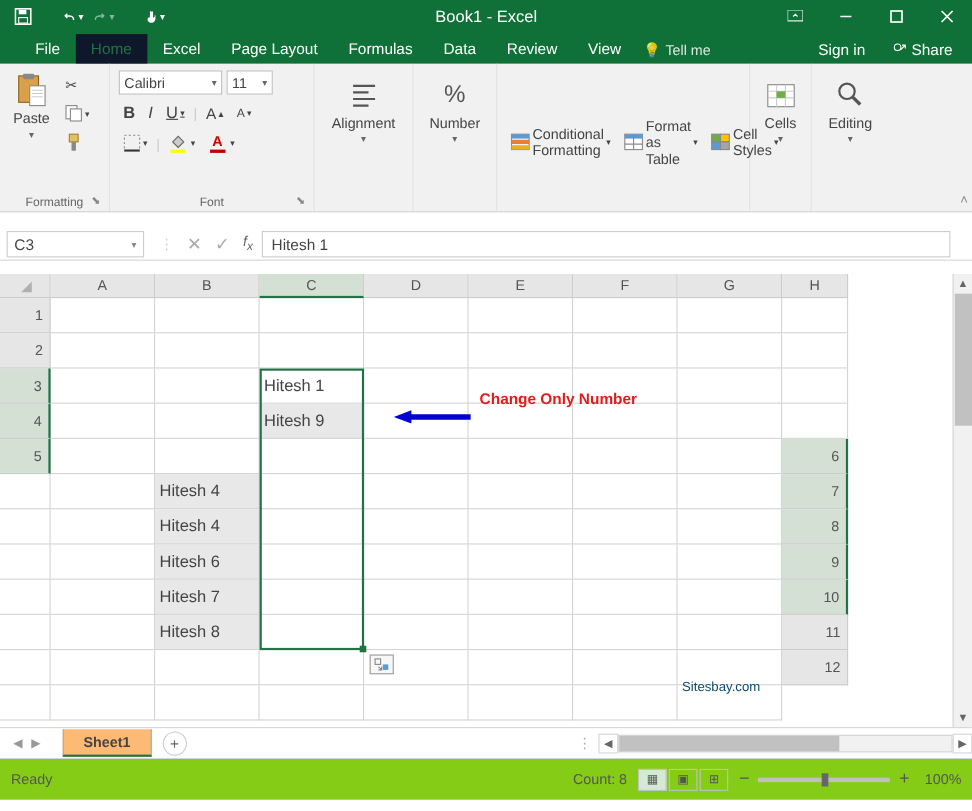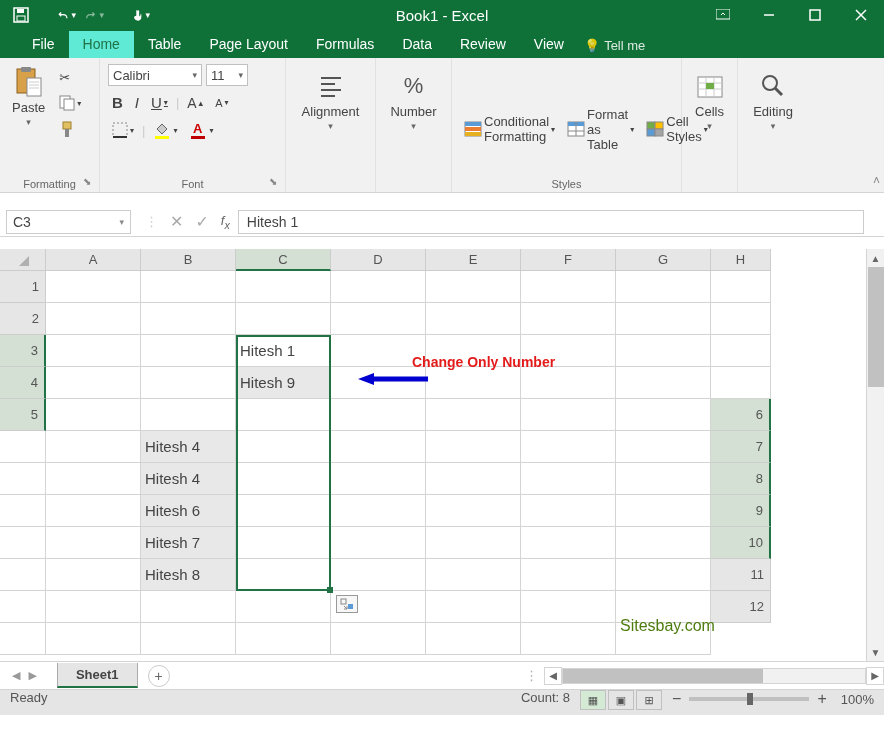--- a/index.html
+++ b/index.html
@@ -11,21 +11,21 @@
 .qat .ico { width: 18px; height: 18px; display: flex; align-items: center; justify-content: center; cursor: pointer; }
 .qat .sep { width: 8px; }
 .title { position: absolute; left: 50%; transform: translateX(-50%); font-size: 15px; }
 .winctl { margin-left: auto; display: flex; gap: 0; }
 .winctl div { width: 46px; height: 30px; display: flex; align-items: center; justify-content: center; cursor: pointer; }
 .dd-arrow { font-size: 9px; margin-left: 2px; }
 
 
 .tabrow { height: 28px; background: #0f7038; display: flex; align-items: flex-end; color: #fff; padding-left: 18px; }
 .tab { padding: 5px 14px 6px; font-size: 14px; cursor: pointer; }
-.tab.active { background: #5eead4; color: #217346; }
+.tab.active { background: #0f172a; color: #217346; }
 .tabrow .spacer { flex: 1; }
 .tabrow .right { display: flex; align-items: center; padding-right: 8px; gap: 4px; font-size: 14px; }
 .tellme { display: flex; align-items: center; gap: 4px; opacity: 0.85; }
 
 
 .ribbon { height: 135px; background: #f1f1f1; border-bottom: 1px solid #d4d4d4; display: flex; position: relative; }
 .group { border-right: 1px solid #e1e1e1; padding: 6px 8px 2px; display: flex; flex-direction: column; position: relative; }
 .group-label { font-size: 11px; color: #666; text-align: center; position: absolute; bottom: 2px; left: 0; right: 0; }
 .group-content { flex: 1; }
 .dialog-launcher { position: absolute; bottom: 4px; right: 4px; width: 12px; height: 12px; font-size: 10px; color: #888; cursor: pointer; }
@@ -52,37 +52,37 @@
 .colhdr.sel { background: #d3e0d3; border-bottom: 2px solid #217346; }
 .rowhdr { height: 32px; justify-content: flex-end; padding-right: 6px; }
 .rowhdr.sel { background: #d3e0d3; border-right: 2px solid #217346; }
 .corner { height: 22px; }
 .cell { height: 32px; border-right: 1px solid #d4d4d4; border-bottom: 1px solid #d4d4d4; font-size: 15px; padding: 0 4px; display: flex; align-items: center; cursor: cell; position: relative; }
 .cell.sel { background: #e8e8e8; }
 .cell.active { background: #fff; }
 .sel-border { border: 2px solid #217346; position: absolute; pointer-events: none; }
 .annotation { position: absolute; color: #e31b1b; font-weight: bold; font-size: 14px; line-height: 1.3; }
 .arrow-ann { position: absolute; }
-.watermark { position: absolute; color: #4d7c0f; font-size: 16px; text-align: right; }
+.watermark { position: absolute; color: #0c4a6e; font-size: 12px; text-align: right; }
 .vscroll { position: absolute; right: 0; top: 0; width: 18px; height: 100%; background: #f1f1f1; border-left: 1px solid #d4d4d4; }
 .vscroll .thumb { position: absolute; top: 18px; width: 16px; left: 1px; height: 120px; background: #c1c1c1; }
 .vscroll .arr { height: 18px; display: flex; align-items: center; justify-content: center; font-size: 10px; color: #666; cursor: pointer; }
 
 
 .sheetbar { height: 28px; background: #fff; border-top: 1px solid #d4d4d4; display: flex; align-items: center; position: relative; }
 .sheet-nav { display: flex; gap: 8px; padding: 0 12px; color: #999; font-size: 11px; }
-.sheet-tab { border: 1px solid #aaa; border-top: none; padding: 4px 18px; font-size: 13px; font-weight: bold; background: #e5e5e5; cursor: pointer; margin-left: 8px; border-bottom: 2px solid #217346; }
+.sheet-tab { border: 1px solid #aaa; border-top: none; padding: 4px 18px; font-size: 13px; font-weight: bold; background: #fdba74; cursor: pointer; margin-left: 8px; border-bottom: 2px solid #217346; }
 .add-sheet { width: 22px; height: 22px; border: 1px solid #ccc; border-radius: 50%; display: flex; align-items: center; justify-content: center; margin-left: 10px; cursor: pointer; font-size: 14px; color: #666; }
 .hscroll { margin-left: auto; display: flex; align-items: center; flex: 0 0 340px; }
 .hscroll .track { flex: 1; height: 16px; background: #f1f1f1; border: 1px solid #d4d4d4; position: relative; }
 .hscroll .thumb { position: absolute; left: 0; width: 200px; height: 100%; background: #c1c1c1; }
 .hscroll .arr { width: 18px; height: 18px; display: flex; align-items: center; justify-content: center; font-size: 10px; color: #666; cursor: pointer; border: 1px solid #d4d4d4; }
 
 
-.statusbar { height: 26px; background: #e5e5e5; border-top: 1px solid #d4d4d4; display: flex; align-items: flex-start; padding: 0 10px; font-size: 13px; color: #555; }
+.statusbar { height: 38px; background: #84cc16; border-top: 1px solid #d4d4d4; display: flex; align-items: center; padding: 0 10px; font-size: 13px; color: #555; }
 .statusbar .spacer { flex: 1; }
 .view-btns { display: flex; gap: 2px; margin: 0 10px; }
 .view-btns div { width: 26px; height: 20px; border: 1px solid #c0c0c0; display: flex; align-items: center; justify-content: center; cursor: pointer; font-size: 11px; }
 .view-btns div.active { background: #d4ead4; }
 .zoom { display: flex; align-items: center; gap: 8px; }
 .zoom-track { width: 120px; height: 4px; background: #c0c0c0; position: relative; }
 .zoom-thumb { position: absolute; left: 58px; top: -4px; width: 6px; height: 12px; background: #666; cursor: pointer; }
 
 svg { display: block; }
 </style>
@@ -142,31 +142,43 @@
           <line x1="1" y1="1" x2="11" y2="11" stroke="#fff" stroke-width="1.5"></line>
           <line x1="11" y1="1" x2="1" y2="11" stroke="#fff" stroke-width="1.5"></line>
         </svg>
       </div>
   </div>
 </div>
 
 <div class="tabrow">
   <div class="tab">File</div>
   <div class="tab active">Home</div>
-  <div class="tab">Table</div>
+  <div class="tab">Excel</div>
   <div class="tab">Page Layout</div>
   <div class="tab">Formulas</div>
   <div class="tab">Data</div>
   <div class="tab">Review</div>
   <div class="tab">View</div>
   <div class="tellme" style="padding:5px 6px">
     <span>💡</span>
     <span>Tell me</span>
   </div>
   <div class="spacer"></div>
+  <div class="right">
+    <span style="padding:5px 10px;cursor:pointer">Sign in</span>
+    <span style="padding:5px 10px;cursor:pointer;display:flex;align-items:center;gap:4px">
+      <span>
+          <svg width="14" height="14" viewBox="0 0 14 14">
+            <circle cx="5" cy="5" r="3" fill="none" stroke="#fff"></circle>
+            <path d="M9 3 l3 0 l0 3 M12 3 l-4 4" fill="none" stroke="#fff"></path>
+          </svg>
+        </span>
+      <span>Share</span>
+    </span>
+  </div>
 </div>
 
 <div class="ribbon">
 
   <div class="group" style="width:100px">
     <div class="group-content" style="display:flex;gap:6px">
       <div class="big-btn">
         <div class="btn-icon">
             <svg width="28" height="32" viewBox="0 0 28 32">
               <rect x="2" y="3" width="18" height="24" fill="#d9a04a" stroke="#8a6020"></rect>
@@ -317,21 +329,20 @@
               <rect x="1" y="1" width="8" height="7" fill="#70ad47" stroke="#888"></rect>
               <rect x="9" y="1" width="8" height="7" fill="#ffc000" stroke="#888"></rect>
               <rect x="1" y="8" width="8" height="7" fill="#5b9bd5" stroke="#888"></rect>
               <rect x="9" y="8" width="8" height="7" fill="#a5a5a5" stroke="#888"></rect>
             </svg>
           </span>
         <span>Cell Styles</span>
           <span style="font-size:8px">▾</span>
       </div>
     </div>
-    <div class="group-label">Styles</div>
   </div>
 
   <div class="group" style="width:56px">
     <div class="big-btn" style="margin-top:4px">
       <div class="btn-icon">
           <svg width="28" height="26" viewBox="0 0 28 26">
             <rect x="2" y="4" width="24" height="20" fill="#fff" stroke="#888"></rect>
             <line x1="2" y1="10" x2="26" y2="10" stroke="#ccc"></line>
             <line x1="2" y1="16" x2="26" y2="16" stroke="#ccc"></line>
             <line x1="10" y1="4" x2="10" y2="24" stroke="#ccc"></line>
@@ -512,21 +523,21 @@
         </svg>
       </span>
   </div>
 
   <div class="arrow-ann" style="left:358px;top:122px">
     <svg width="70" height="16" viewBox="0 0 70 16">
         <line x1="10" y1="8" x2="70" y2="8" stroke="#0000d0" stroke-width="5"></line>
         <polygon points="0,8 16,2 16,14" fill="#0000d0"></polygon>
       </svg>
   </div>
-  <div class="annotation" style="left:412px;top:104px">
+  <div class="annotation" style="left:436px;top:104px">
     <div>Change Only Number</div>
   </div>
   <div class="watermark" style="left:620px;top:368px">Sitesbay.com</div>
 
   <div class="vscroll">
     <div class="arr">▲</div>
     <div class="thumb"></div>
     <div class="arr" style="position:absolute;bottom:0;width:100%">▼</div>
   </div>
 </div>

